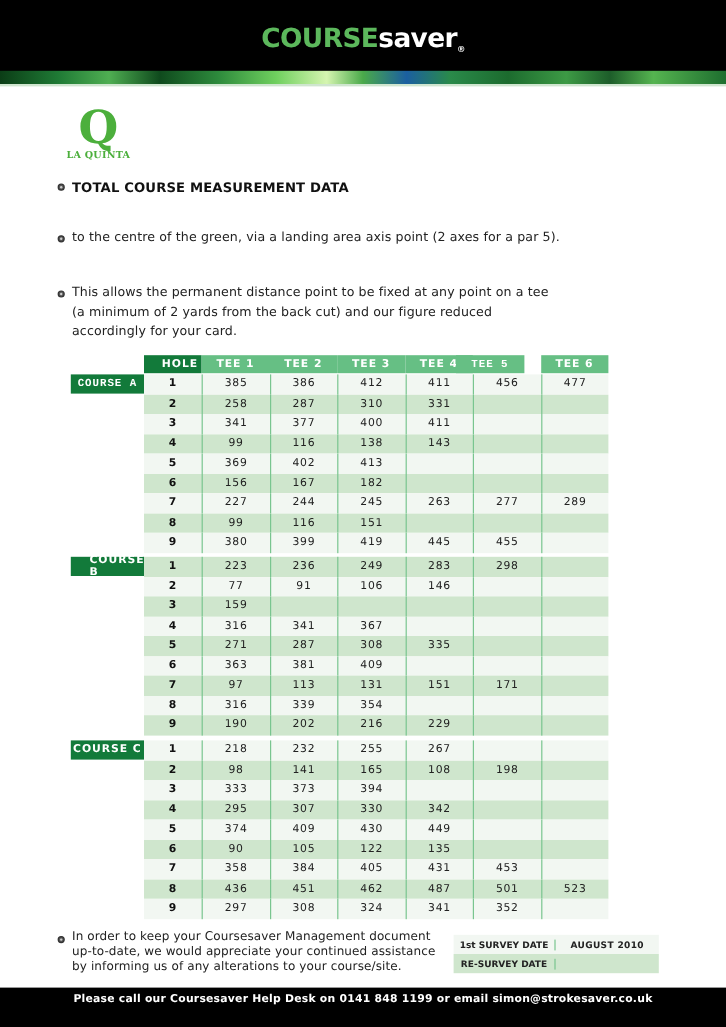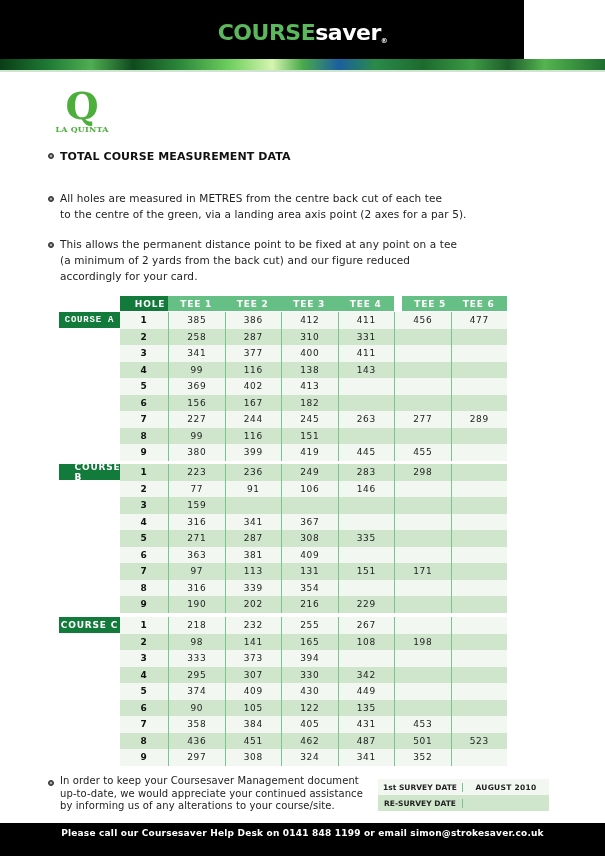--- a/index.html
+++ b/index.html
@@ -1,19 +1,19 @@
 <!DOCTYPE html>
 <html><head>
 <meta charset="utf-8">
 <style>
   * { box-sizing: border-box; margin: 0; padding: 0; }
   html, body { width: 605px; height: 856px; background: #ffffff; overflow: hidden; }
   body { font-family: "DejaVu Sans", sans-serif; color: #1a1a1a; position: relative; }
 
-  .banner { position: absolute; left: 0; top: 0; width: 524px; height: 70px; background: #000; }
+  .banner { position: absolute; left: 0; top: 0; width: 605px; height: 70px; background: #000; }
   .banner-strip { position: absolute; left: 0; top: 59px; width: 605px; height: 11px;
     background: linear-gradient(90deg, #0b3d16 0%, #1f7a35 8%, #4fae52 15%, #0f4a1d 22%, #2d8a3c 30%, #6fcf5e 38%, #d5f5b0 45%, #4aa94a 50%, #1b5fa0 56%, #2a8a4a 62%, #1c6b2e 70%, #3d9a45 78%, #1d5d2a 84%, #55b450 90%, #1e6e2f 100%); }
   .banner-line { position: absolute; left: 0; top: 70px; width: 605px; height: 2px; background: #cfe5cf; }
   .logo { position: absolute; left: 0; width: 605px; top: 20px; text-align: center; font-family: "DejaVu Sans", sans-serif; font-weight: bold; font-size: 22px; letter-spacing: -0.5px; }
   .logo .course { color: #5cb85c; }
   .logo .saver { color: #ffffff; }
   .logo .reg { color: #fff; font-size: 7px; vertical-align: bottom; }
 
   .client-logo { position: absolute; left: 54px; top: 86px; width: 56px; text-align: center; }
   .client-q { font-family: "DejaVu Serif", serif; font-weight: bold; font-size: 38px; color: #4caf3c; line-height: 40px; }
@@ -61,38 +61,37 @@
 <div class="client-logo">
   <div class="client-q">Q</div>
   <div class="client-name">LA QUINTA</div>
 </div>
 
 <span class="bullet" style="left:48px; top:153px;"></span>
 <div class="heading">TOTAL COURSE MEASUREMENT DATA</div>
 
 <span class="bullet" style="left:48px; top:196px;"></span>
 <div class="para" style="top:190px;">
-  <div>All holes are measured in METRES from the centre back cut of each tee</div>
   <div>to the centre of the green, via a landing area axis point (2 axes for a par 5).</div>
 </div>
 
 <span class="bullet" style="left:48px; top:242px;"></span>
 <div class="para" style="top:236px;">
   <div>This allows the permanent distance point to be fixed at any point on a tee</div>
   <div>(a minimum of 2 yards from the back cut) and our figure reduced</div>
   <div>accordingly for your card.</div>
 </div>
 
 <div id="table-header">
     <div class="tbl-header hdr-hole">HOLE</div>
     <div class="tbl-header hdr-tee" style="left: 168px; width: 56.5px;">TEE 1</div>
     <div class="tbl-header hdr-tee" style="left: 224.5px; width: 56.5px;">TEE 2</div>
     <div class="tbl-header hdr-tee" style="left: 281px; width: 56.5px;">TEE 3</div>
     <div class="tbl-header hdr-tee" style="left: 337.5px; width: 56.5px;">TEE 4</div>
-    <div class="tbl-header hdr-tee" style="left: 402px; width: 56.5px;">TEE 5</div>
+    <div class="tbl-header hdr-tee" style="left: 380px; width: 56.5px; font-family: Liberation Mono, monospace;">TEE 5</div>
     <div class="tbl-header hdr-tee" style="left: 450.5px; width: 56.5px;">TEE 6</div>
   </div>
 
 <div id="table-body">
     <div class="course-label" style="top: 312px; font-family: Liberation Mono, monospace;">COURSE A</div>
     <div class="row light" style="top: 312px;">
       <div class="cell hole">1</div>
       <div class="cell tee">385</div>
       <div class="cell tee">386</div>
       <div class="cell tee">412</div>

